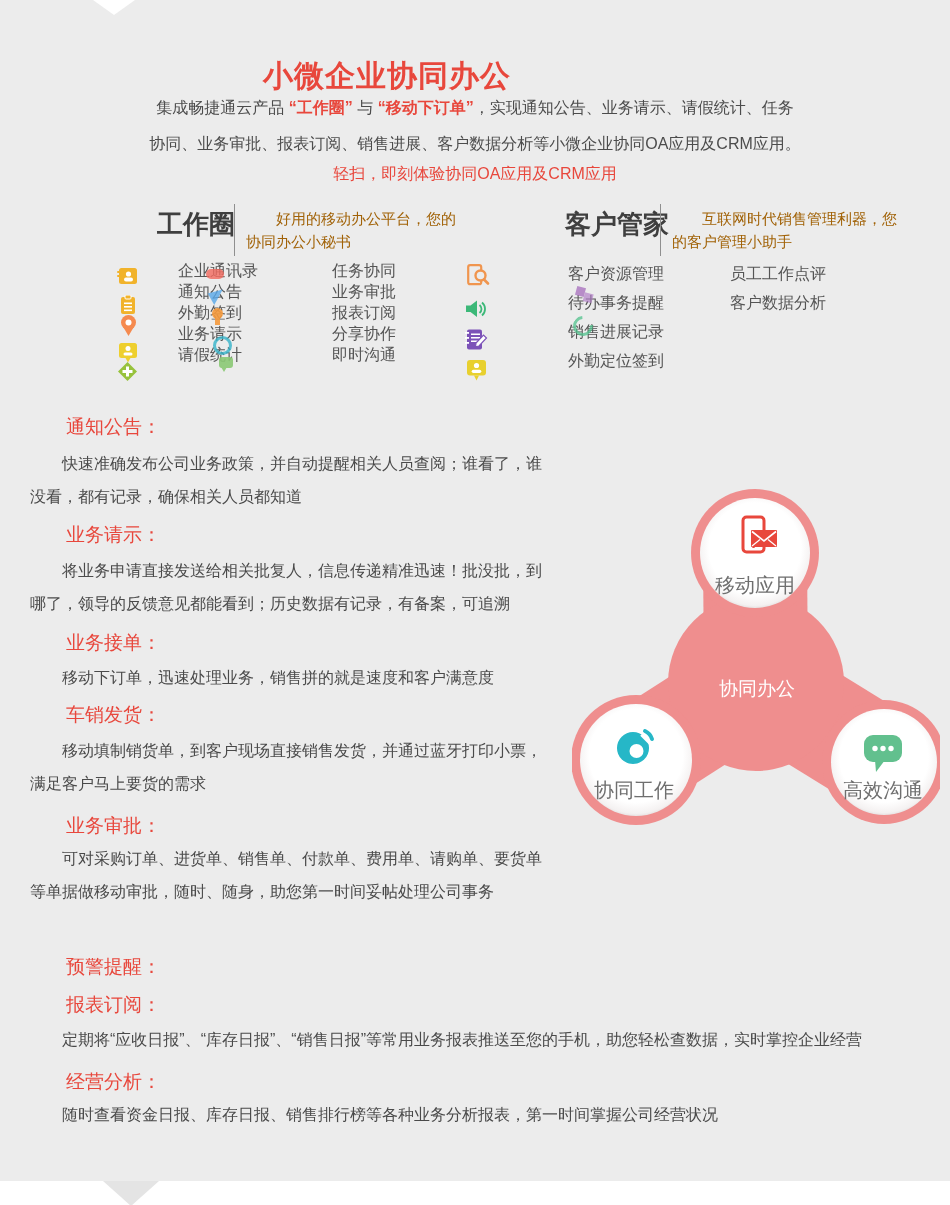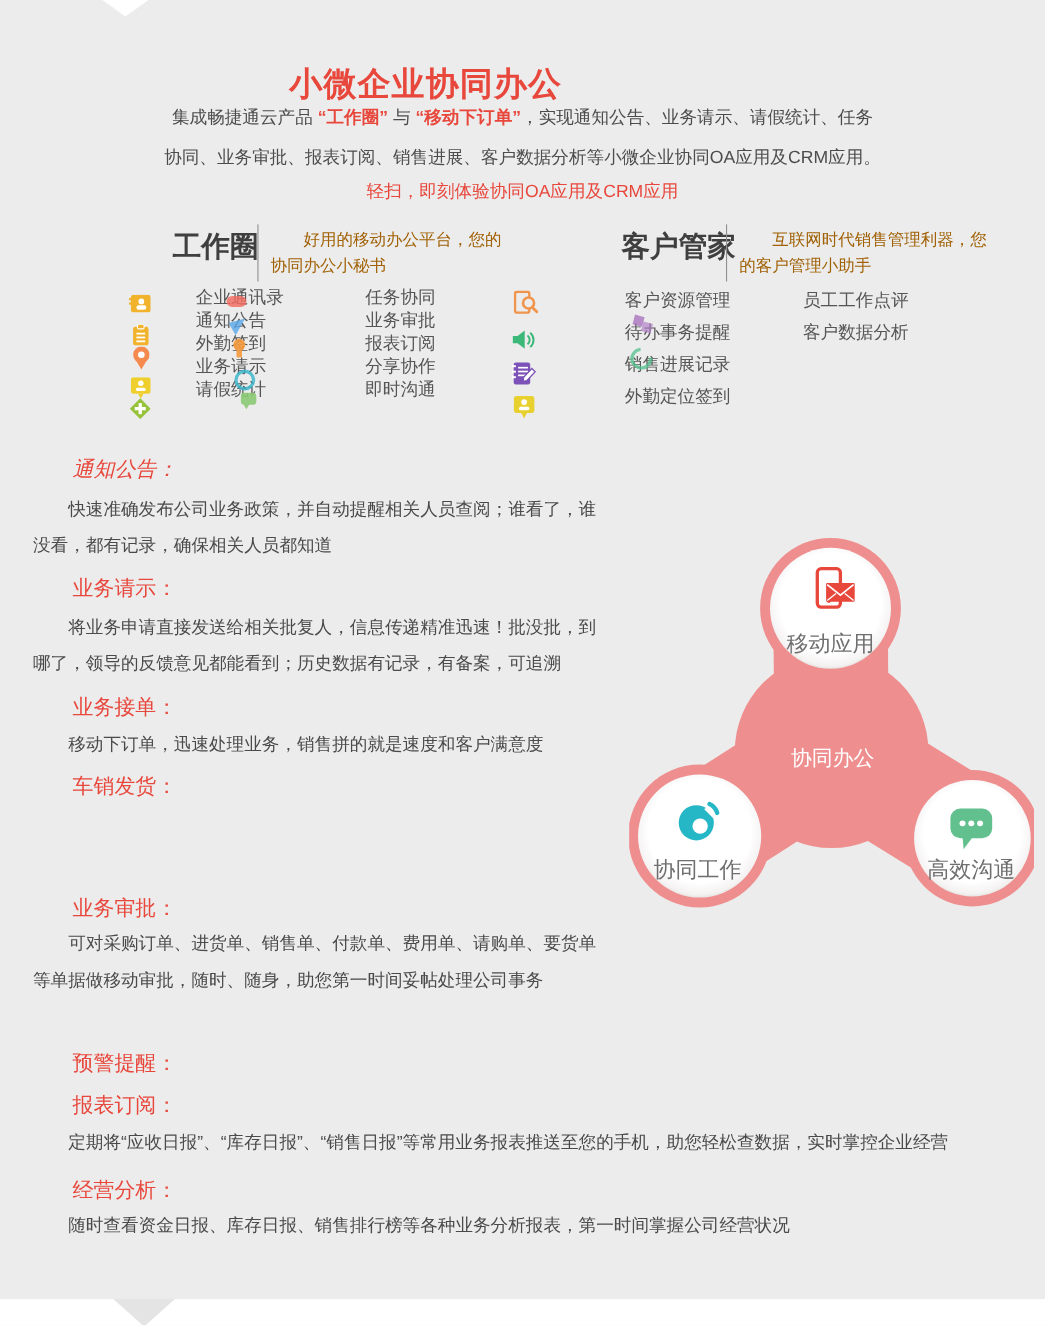--- a/index.html
+++ b/index.html
@@ -162,30 +162,31 @@
     <div>外勤定位签到</div>
   </div>
   <div class="feat lh29" style="left:730px;top:259px;">
     <div>员工工作点评</div>
     <div>客户数据分析</div>
   </div>
 
   <div class="ov ov-purple" style="left:576px;top:287px;"></div>
   <div class="ov ov-greenring" style="left:573px;top:316px;"></div>
 
-  <div class="section-title" style="left:66px;top:414px;font-style:italic;">通知公告：</div>
+  <div class="section-title" style="left:66px;top:414px;">通知公告：</div>
   <div class="section-body w-narrow" style="top:447px;">快速准确发布公司业务政策，并自动提醒相关人员查阅；谁看了，谁没看，都有记录，确保相关人员都知道</div>
 
   <div class="section-title" style="left:66px;top:522px;">业务请示：</div>
   <div class="section-body w-narrow" style="top:554px;">将业务申请直接发送给相关批复人，信息传递精准迅速！批没批，到哪了，领导的反馈意见都能看到；历史数据有记录，有备案，可追溯</div>
 
   <div class="section-title" style="left:66px;top:630px;">业务接单：</div>
   <div class="section-body w-narrow" style="top:661px;">移动下订单，迅速处理业务，销售拼的就是速度和客户满意度</div>
 
   <div class="section-title" style="left:66px;top:702px;">车销发货：</div>
+  <div class="section-body w-narrow" style="top:734px;">移动填制销货单，到客户现场直接销售发货，并通过蓝牙打印小票，满足客户马上要货的需求</div>
 
   <div class="section-title" style="left:66px;top:813px;">业务审批：</div>
   <div class="section-body w-narrow" style="top:842px;">可对采购订单、进货单、销售单、付款单、费用单、请购单、要货单等单据做移动审批，随时、随身，助您第一时间妥帖处理公司事务</div>
 
   <div class="section-title" style="left:66px;top:954px;">预警提醒：</div>
 
   <div class="section-title" style="left:66px;top:992px;">报表订阅：</div>
   <div class="section-body w-wide" style="top:1023px;">定期将“应收日报”、“库存日报”、“销售日报”等常用业务报表推送至您的手机，助您轻松查数据，实时掌控企业经营</div>
 
   <div class="section-title" style="left:66px;top:1069px;">经营分析：</div>

